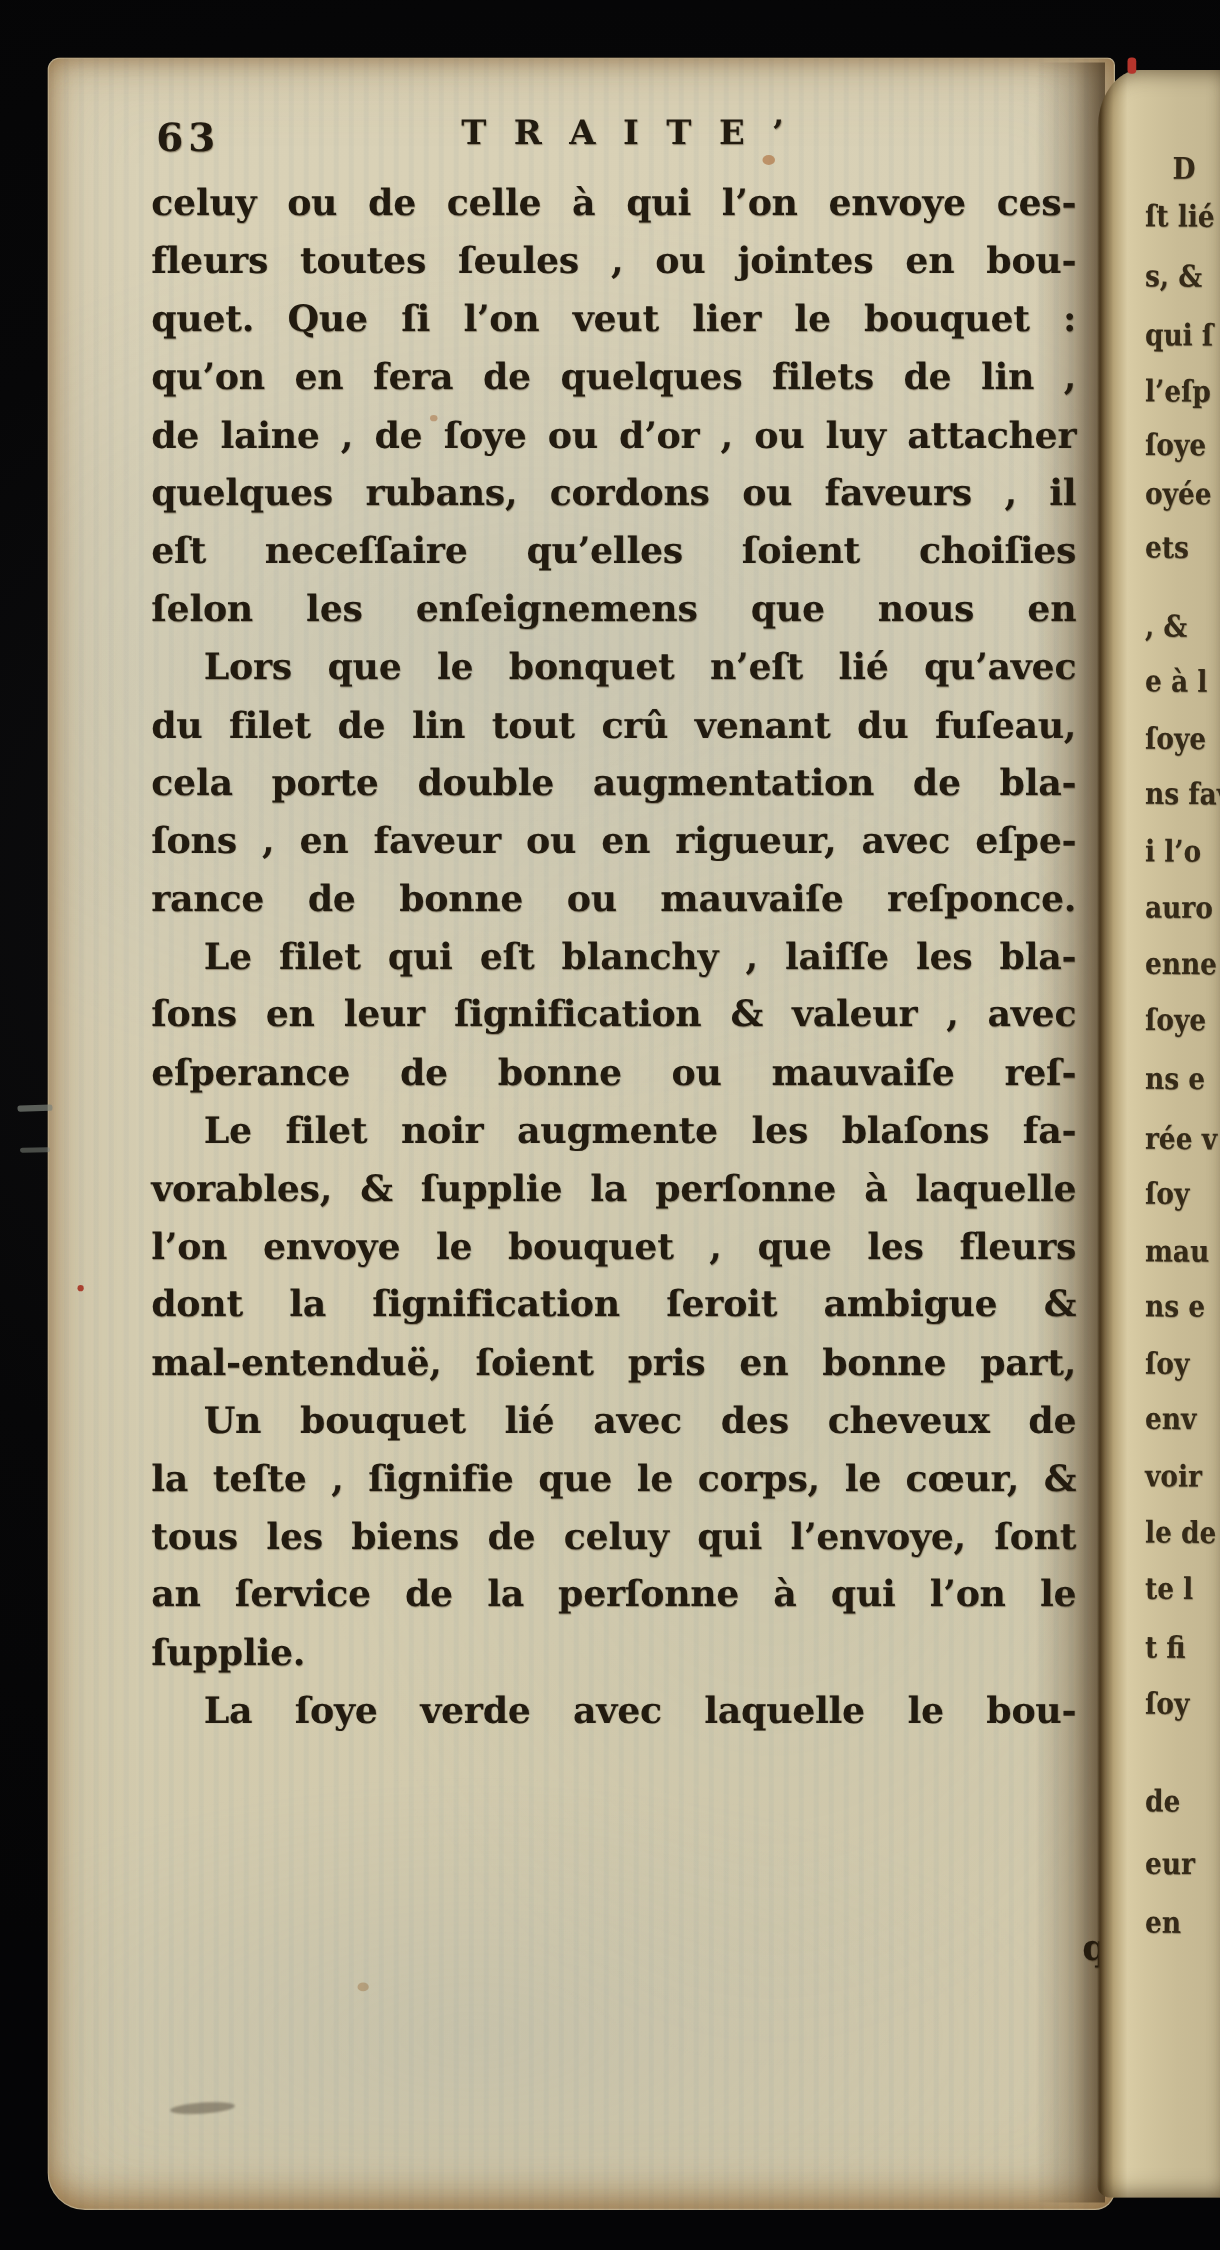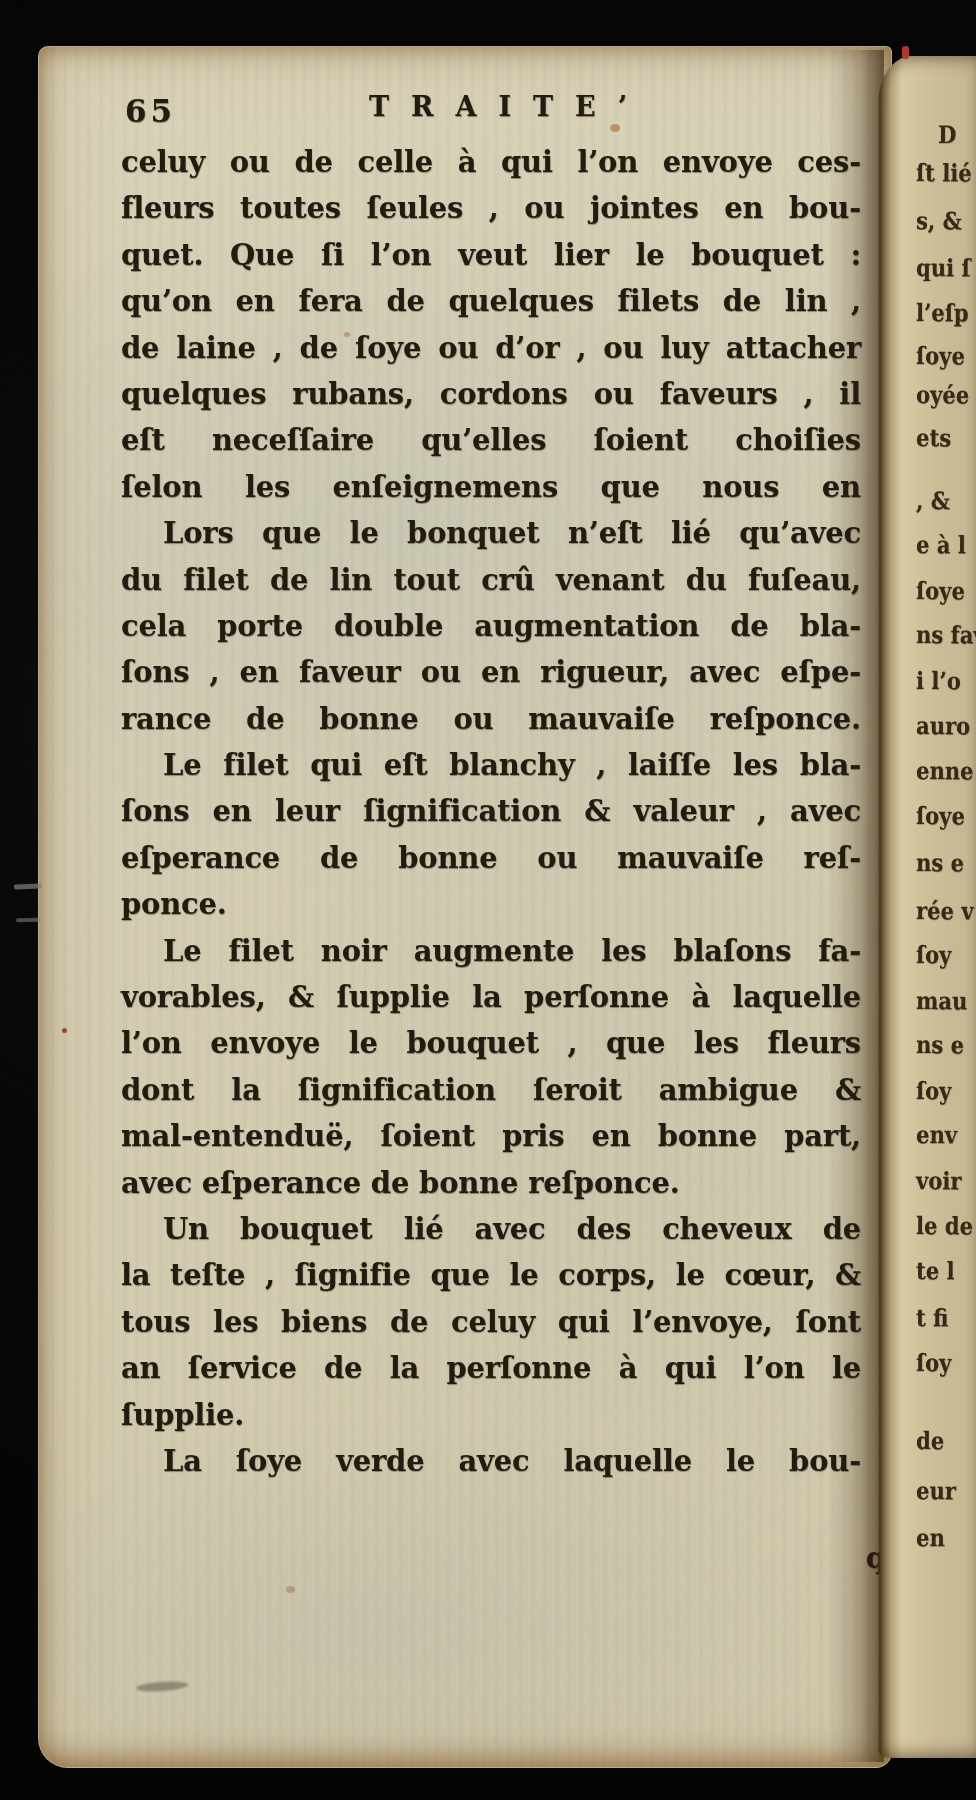--- a/index.html
+++ b/index.html
@@ -84,48 +84,46 @@
   .fox-spot-2{left:344px;top:332px;width:6px;height:5px;background:rgba(160,95,45,0.45);border-radius:50%;}
   .fox-spot-3{left:286px;top:1586px;width:9px;height:7px;background:rgba(150,105,55,0.4);border-radius:50%;}
   .ink-smudge{left:136px;top:1682px;width:52px;height:9px;background:rgba(50,40,28,0.38);border-radius:50%;filter:blur(1px);transform:rotate(-4deg);}
 </style>
 </head>
 <body style="background-color: rgb(7, 7, 8);">
 
 <div class="page-main">
   <div class="text-block" style="--ink: #221b10;">
     <div class="header">
-      <span class="pageno">65</span>
+      <span class="pageno">63</span>
       <span class="running-title">TRAITE’</span>
     </div>
     <div class="lines">
 
     <div class="line justify">celuy ou de celle à qui l’on envoye ces-</div>
         <div class="line justify">fleurs toutes ſeules , ou jointes en bou-</div>
         <div class="line justify">quet. Que ſi l’on veut lier le bouquet :</div>
         <div class="line justify">qu’on en fera de quelques filets de lin ,</div>
         <div class="line justify">de laine , de ſoye ou d’or , ou luy attacher</div>
         <div class="line justify">quelques rubans, cordons ou faveurs , il</div>
         <div class="line justify">eſt neceſſaire qu’elles ſoient choiſies</div>
         <div class="line justify">ſelon les enſeignemens que nous en</div>
         <div class="line indent justify">Lors que le bonquet n’eſt lié qu’avec</div>
         <div class="line justify">du filet de lin tout crû venant du fuſeau,</div>
         <div class="line justify">cela porte double augmentation de bla-</div>
         <div class="line justify">ſons , en faveur ou en rigueur, avec eſpe-</div>
         <div class="line justify">rance de bonne ou mauvaiſe reſponce.</div>
         <div class="line indent justify">Le filet qui eſt blanchy , laiſſe les bla-</div>
         <div class="line justify">ſons en leur ſignification &amp; valeur , avec</div>
         <div class="line justify">eſperance de bonne ou mauvaiſe reſ-</div>
-        <div class="line">ponce.</div>
         <div class="line indent justify">Le filet noir augmente les blaſons fa-</div>
         <div class="line justify">vorables, &amp; ſupplie la perſonne à laquelle</div>
         <div class="line justify">l’on envoye le bouquet , que les fleurs</div>
         <div class="line justify">dont la ſignification ſeroit ambigue &amp;</div>
         <div class="line justify">mal-entenduë, ſoient pris en bonne part,</div>
-        <div class="line">avec eſperance de bonne reſponce.</div>
         <div class="line indent justify">Un bouquet lié avec des cheveux de</div>
         <div class="line justify">la teſte , ſignifie que le corps, le cœur, &amp;</div>
         <div class="line justify">tous les biens de celuy qui l’envoye, ſont</div>
         <div class="line justify">an ſervice de la perſonne à qui l’on le</div>
         <div class="line">ſupplie.</div>
         <div class="line indent justify">La ſoye verde avec laquelle le bou-</div>
       </div>
     <div class="catchword">quet</div>
   </div>
 </div>

